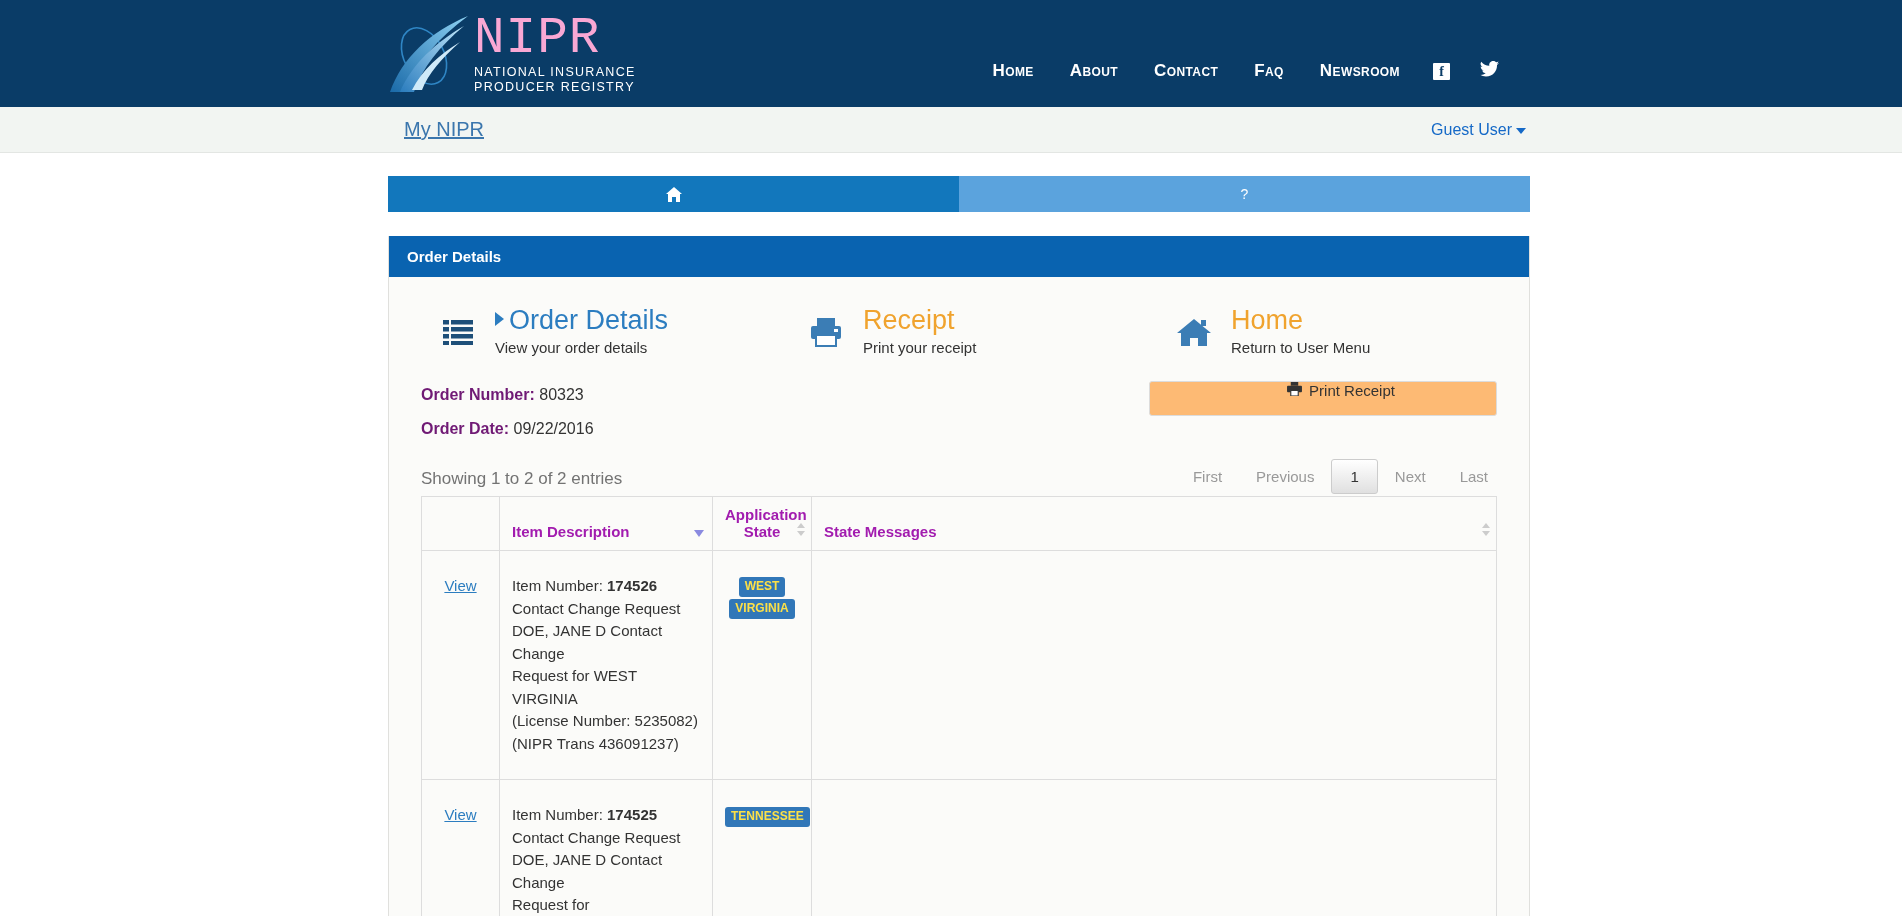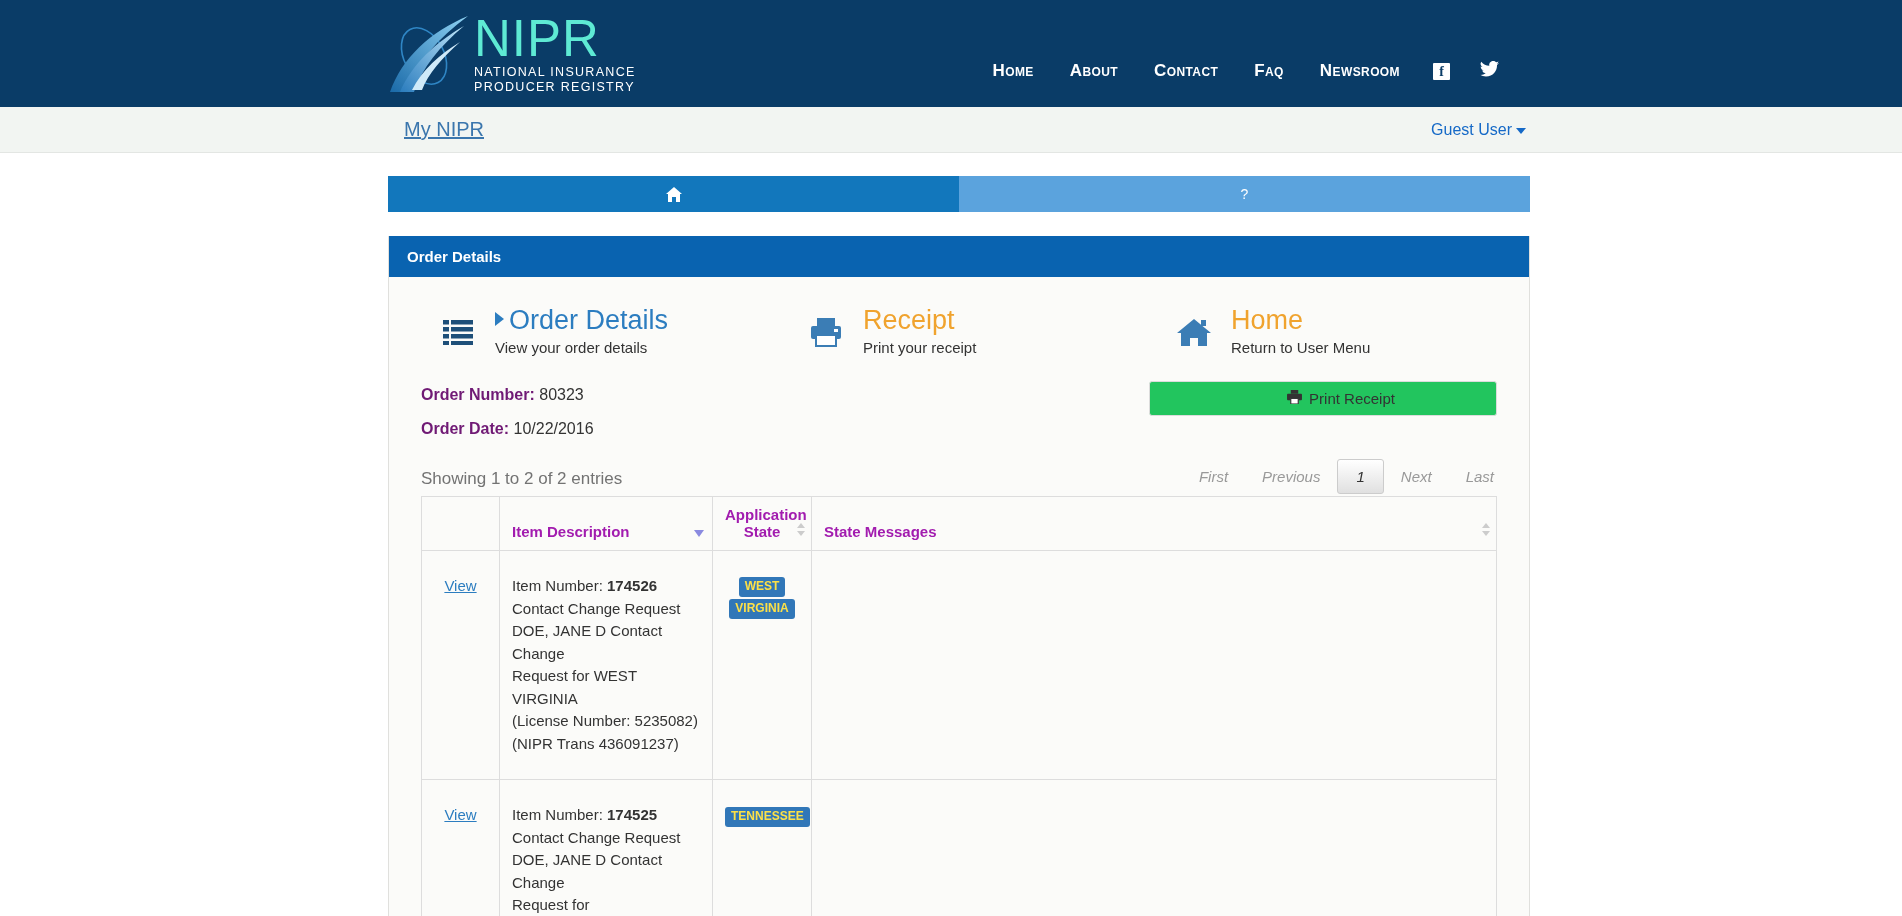--- a/index.html
+++ b/index.html
@@ -20,26 +20,26 @@
   }
   .logo-wrap {
     position: absolute;
     left: 386px; top: 4px;
     display: flex; align-items: center;
     height: 99px;
   }
   .logo-mark { width: 86px; height: 84px; }
   .logo-text { margin-left: 2px; }
   .logo-nipr {
-    color: #5eead4;
+    color: #f9a8d4;
     font-size: 51px;
     letter-spacing: 1px;
     line-height: 52px;
     font-weight: 400;
-    font-family: Liberation Sans, sans-serif;
+    font-family: Liberation Mono, monospace;
   }
   .logo-sub {
     color: #ffffff;
     font-size: 12.5px;
     letter-spacing: 1.3px;
     line-height: 15px;
     font-family: "Liberation Sans", sans-serif;
   }
   .main-nav {
     position: absolute;
@@ -191,45 +191,44 @@
     font-size: 16px;
     color: #333333;
     margin-bottom: 16px;
   }
   .info-line b { color: #701a75; }
   .print-btn {
     position: absolute;
     right: 14px; top: 5px;
     width: 348px; height: 35px;
     border: 1px solid #dcdcdc;
-    background: #22c55e;
+    background: #fdba74;
     border-radius: 3px;
-    display: flex; align-items: center; justify-content: center;
+    display: flex; align-items: flex-start; justify-content: center;
     font-size: 15px;
     color: #333333;
     gap: 7px;
     padding-left: 36px;
   }
 
   
   .dt-top {
     position: relative;
     padding: 8px 14px 6px 14px;
     height: 42px;
   }
   .dt-info {
     font-size: 17px;
     color: #737373;
     padding-top: 7px;
   }
   .pagination {
     position: absolute;
-    right: 0; top: 5px;
+    right: 6px; top: 5px;
     display: flex;
-    font-style: italic;
   }
   .pg {
     font-size: 15px;
     color: #999999;
     padding: 8px 16px;
     border: 1px solid transparent;
   }
   .pg.current {
     color: #333333;
     background: linear-gradient(#ffffff, #e0e0e0);
@@ -437,21 +436,21 @@
 
         </div>
 
         <div class="order-info">
           <div class="info-line">
             <b>Order Number:</b>
             <span>80323</span>
           </div>
           <div class="info-line">
             <b>Order Date:</b>
-            <span>10/22/2016</span>
+            <span>09/22/2016</span>
           </div>
           <div class="print-btn">
             <span>
               <svg width="15" height="14" viewBox="0 0 16 15">
                 <rect x="4" y="0" width="8" height="4" fill="#333"></rect>
                 <rect x="0" y="4" width="16" height="7" rx="1" fill="#333"></rect>
                 <rect x="4" y="9" width="8" height="6" fill="#fff" stroke="#333" stroke-width="1.2"></rect>
               </svg>
             </span>
             <span>Print Receipt</span>

